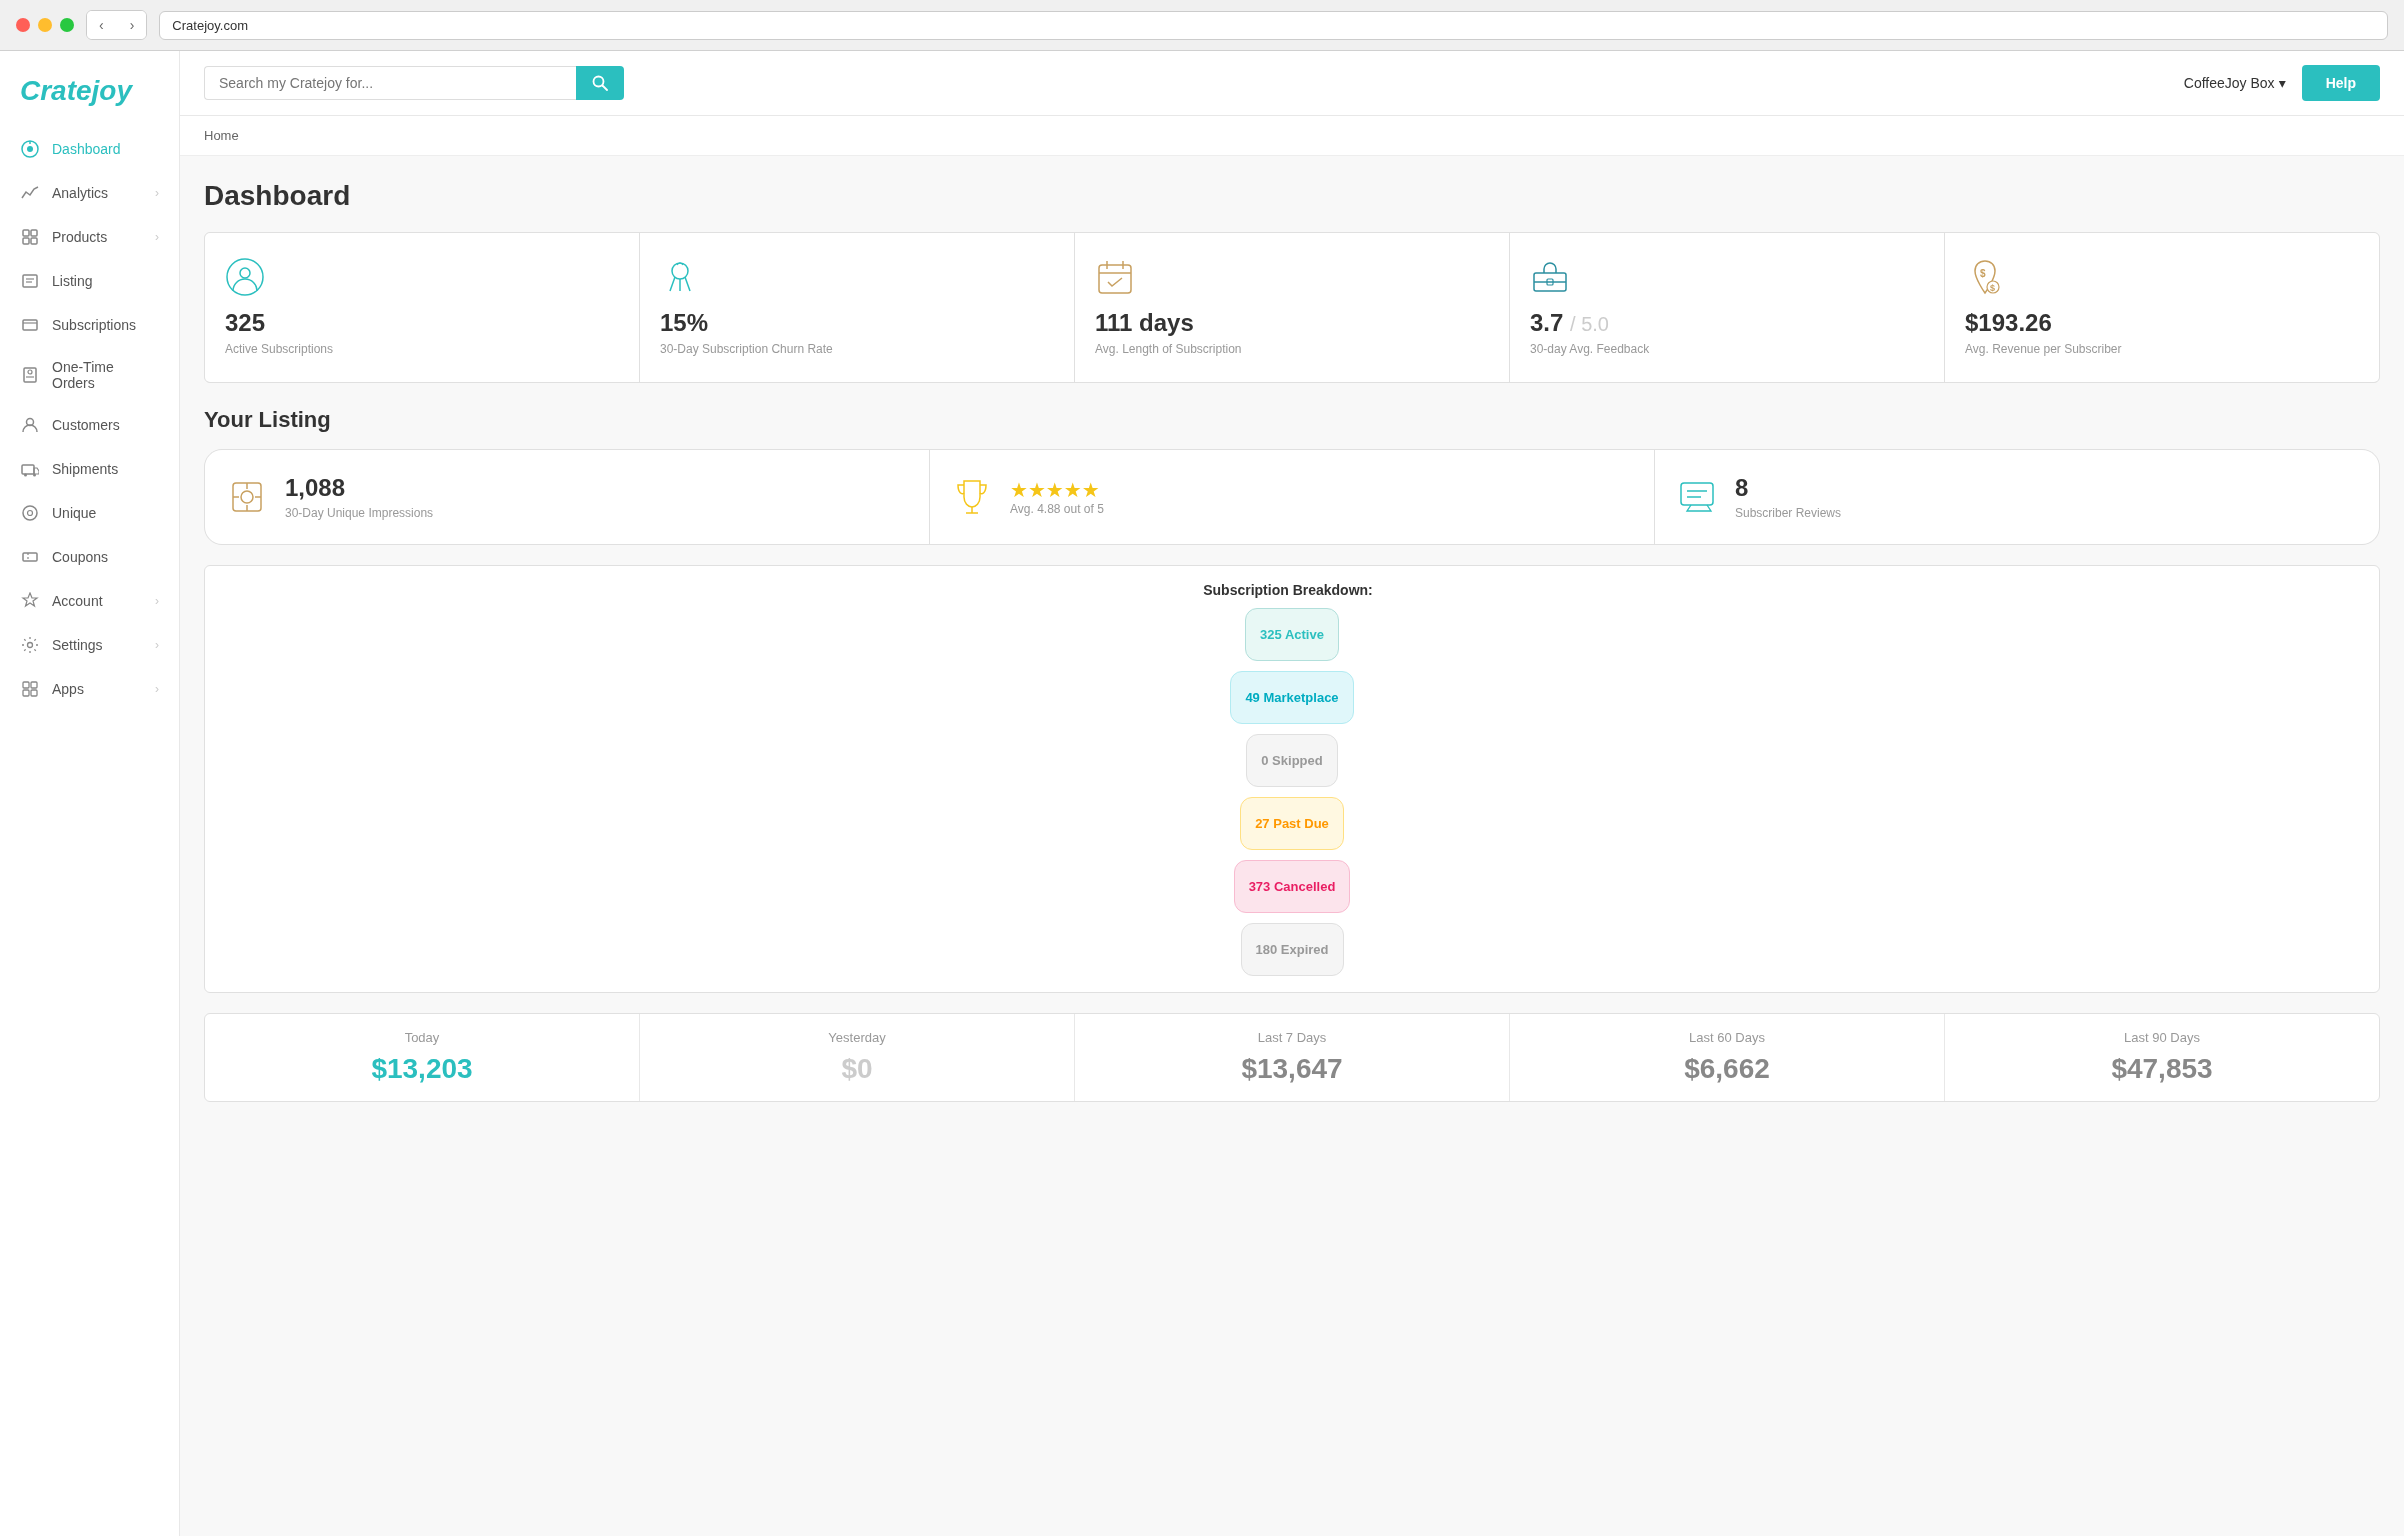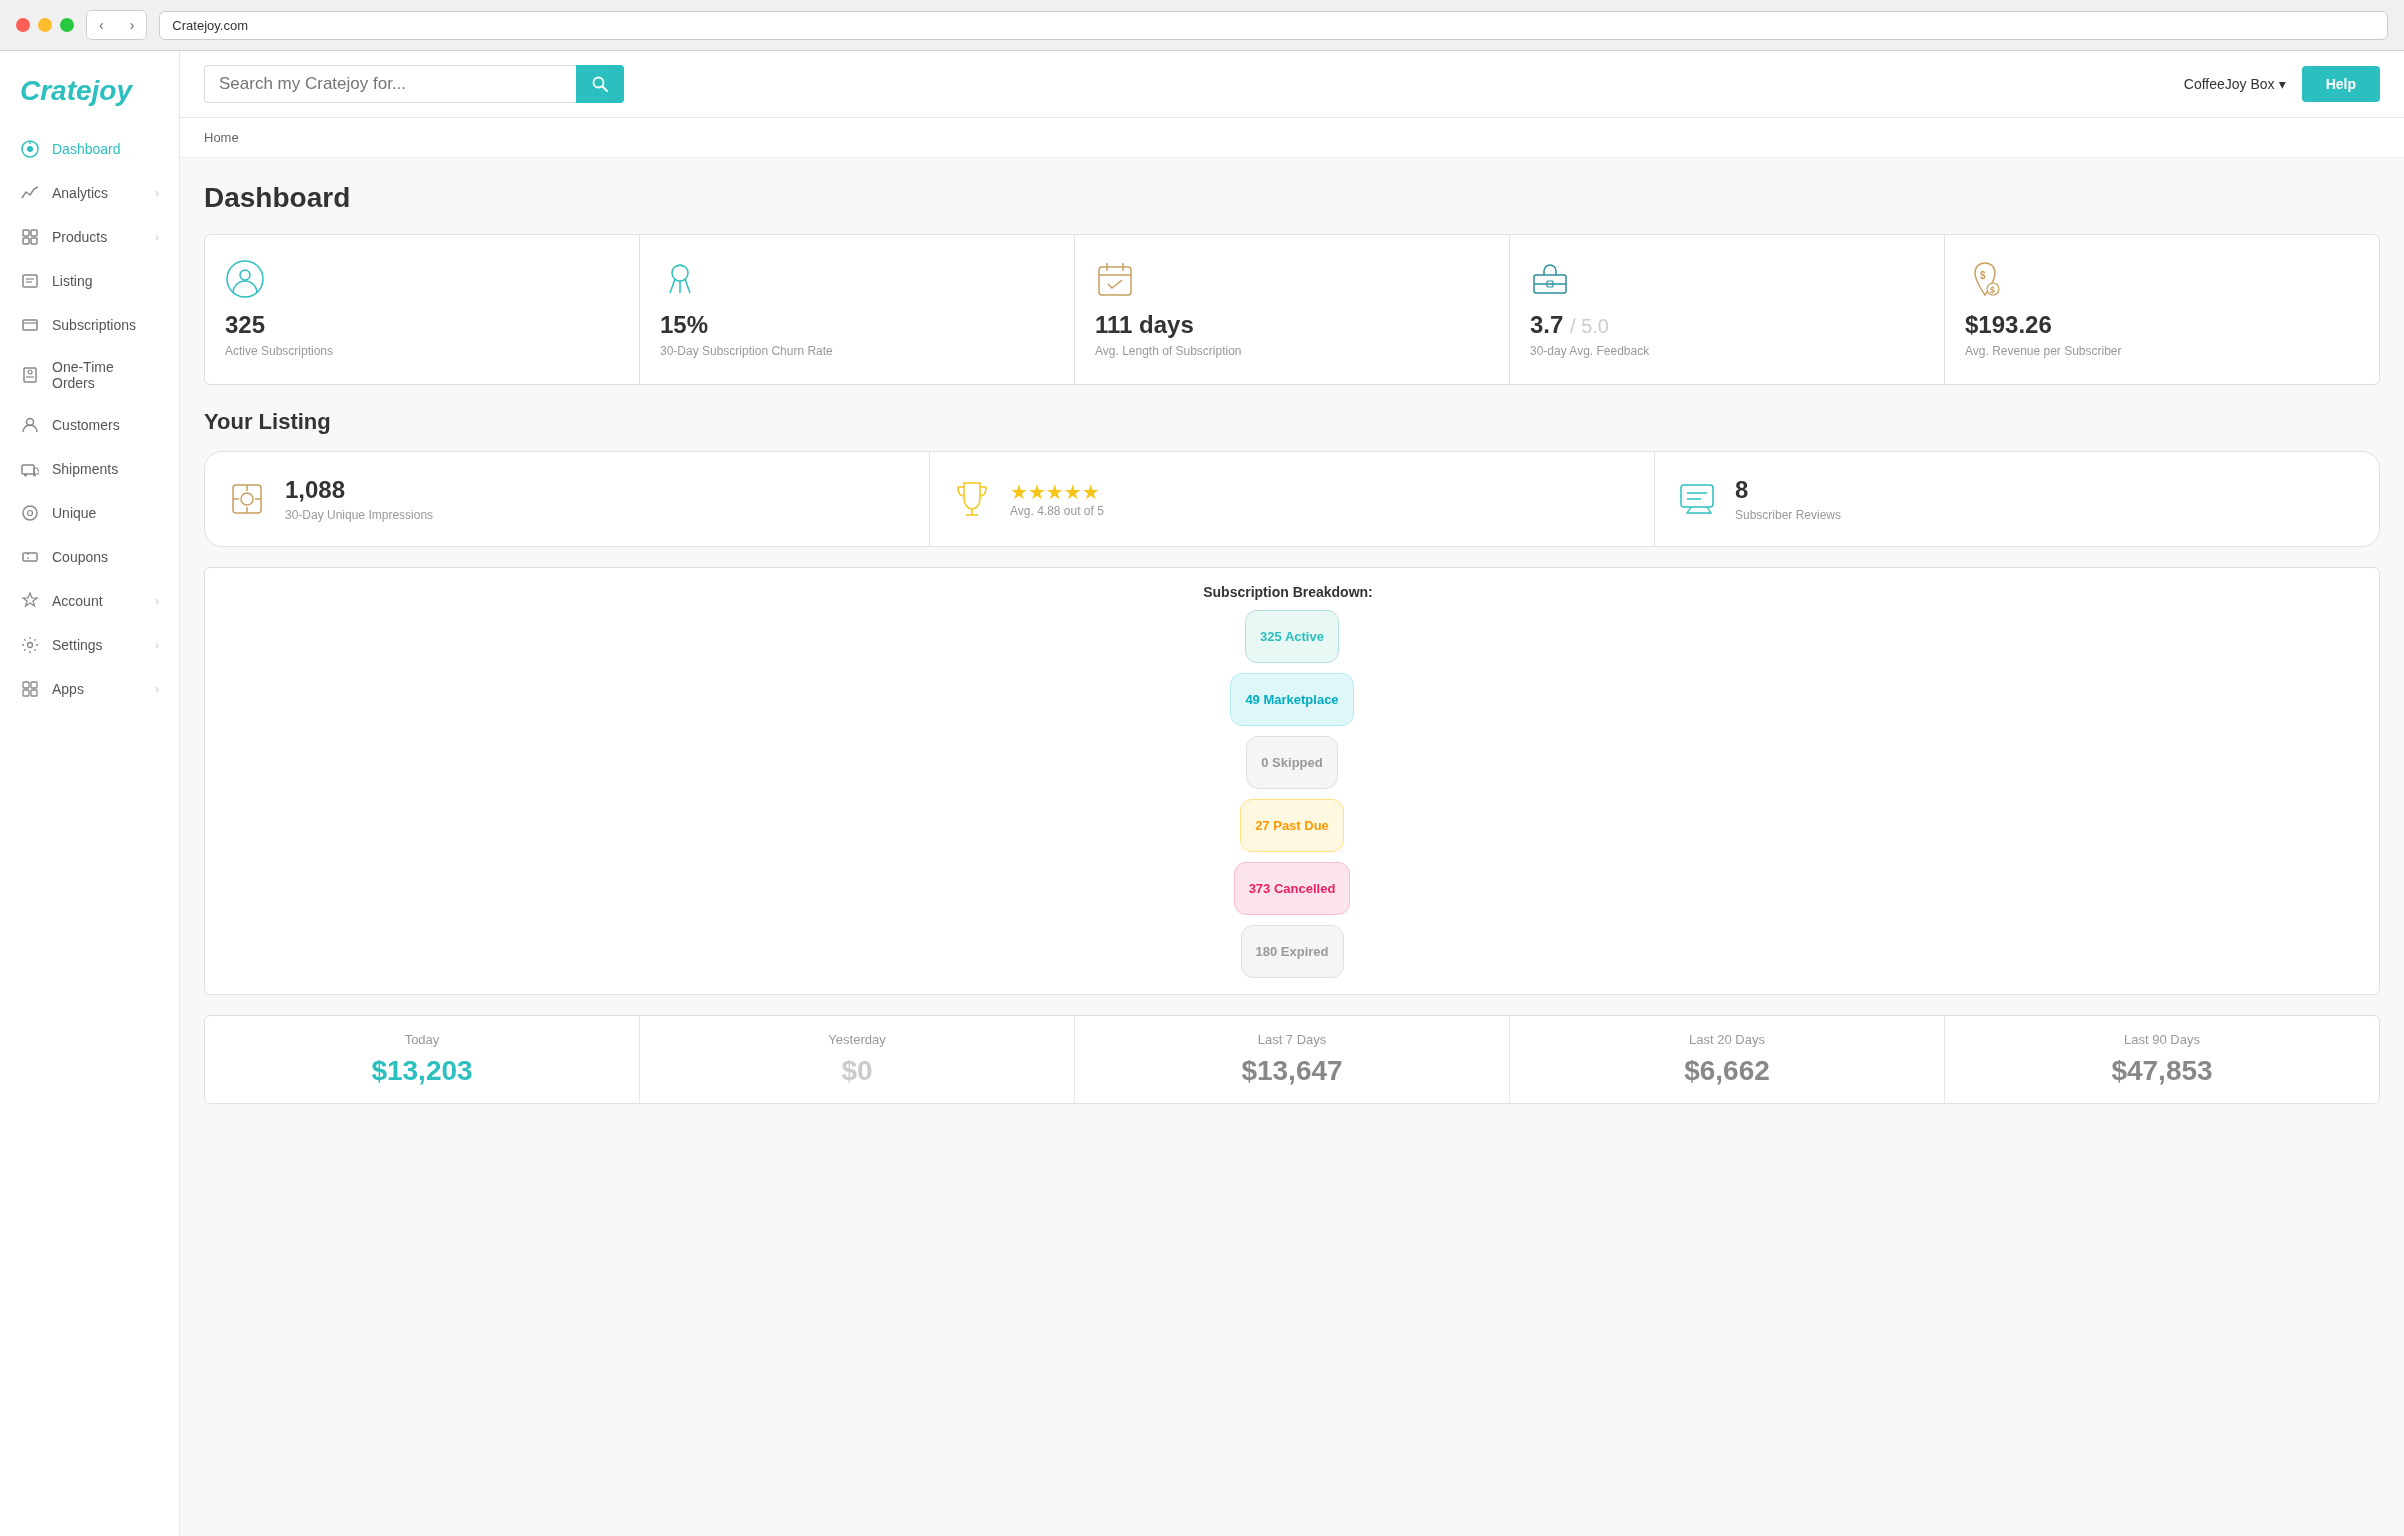--- a/index.html
+++ b/index.html
@@ -71,21 +71,21 @@
       gap: 12px;
       flex-shrink: 0;
     }
     .search-wrapper { display: flex; flex: 1; max-width: 420px; }
     .search-input {
       flex: 1;
       border: 1px solid #ddd;
       border-right: none;
       border-radius: 4px 0 0 4px;
       padding: 8px 14px;
-      font-size: 17px;
+      font-size: 14px;
       color: #999;
       outline: none;
     }
     .search-btn {
       background: #2bbfbf;
       border: none;
       border-radius: 0 4px 4px 0;
       padding: 8px 16px;
       cursor: pointer;
       color: white;
@@ -490,21 +490,21 @@
             </div>
             <div class="rev-col">
               <div class="rev-col-label">Yesterday</div>
               <div class="rev-col-value muted">$0</div>
             </div>
             <div class="rev-col">
               <div class="rev-col-label">Last 7 Days</div>
               <div class="rev-col-value dark">$13,647</div>
             </div>
             <div class="rev-col">
-              <div class="rev-col-label">Last 20 Days</div>
+              <div class="rev-col-label">Last 60 Days</div>
               <div class="rev-col-value dark">$6,662</div>
             </div>
             <div class="rev-col">
               <div class="rev-col-label">Last 90 Days</div>
               <div class="rev-col-value dark">$47,853</div>
             </div>
 
           </div>
         </div>
 

